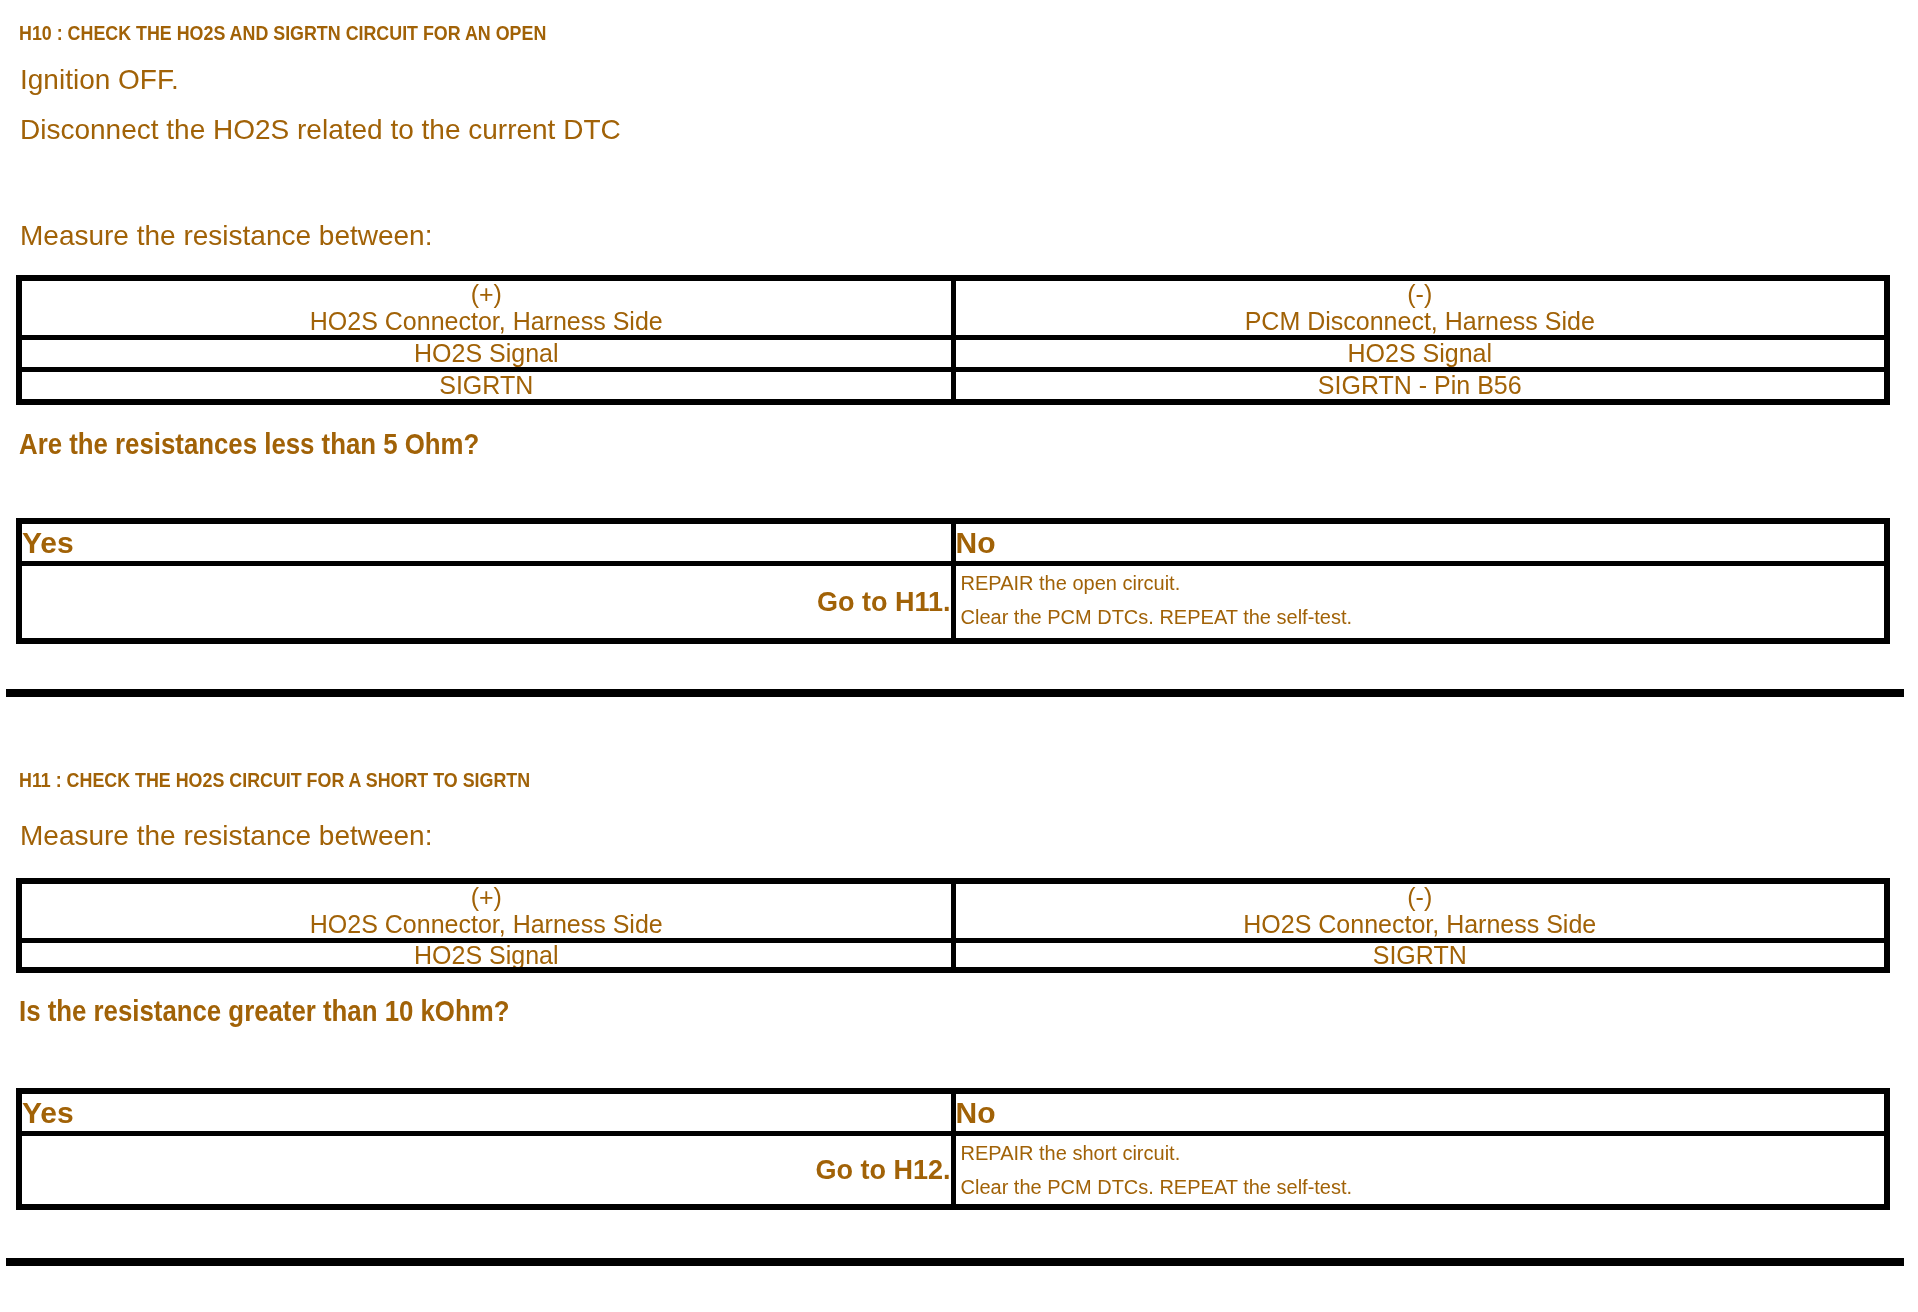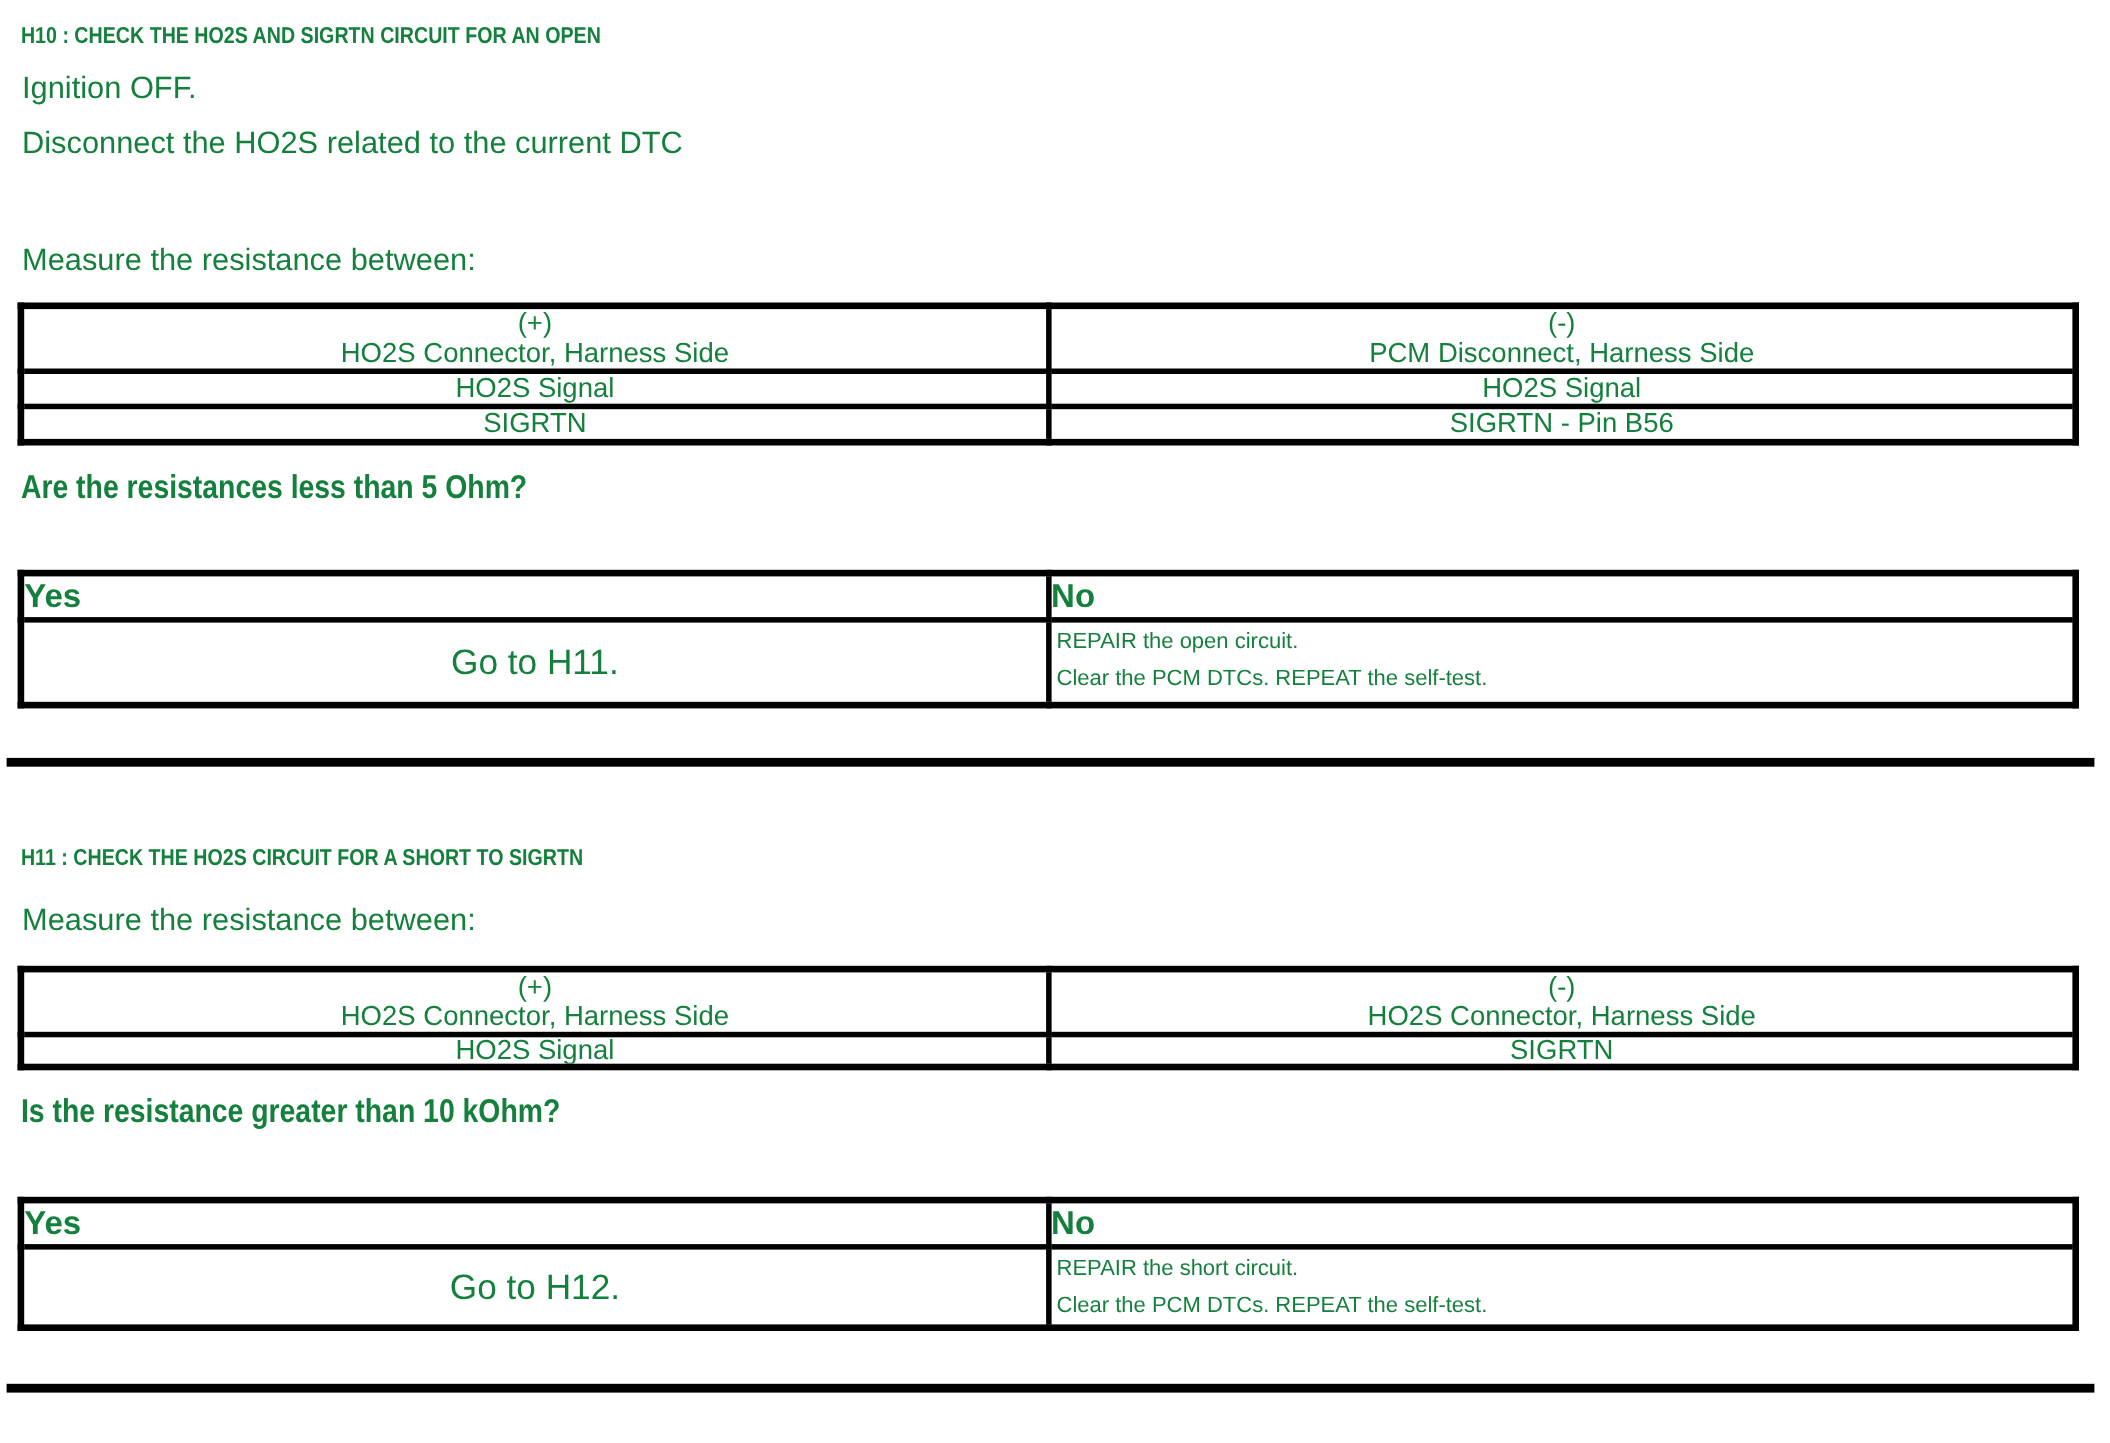--- a/index.html
+++ b/index.html
@@ -5,21 +5,21 @@
   html, body {
     margin: 0;
     padding: 0;
     background: #ffffff;
   }
   .page {
     position: relative;
     width: 1918px;
     height: 1312px;
     background: #ffffff;
-    color: #15803d;
+    color: #a16207;
     font-family: "Liberation Sans", "DejaVu Sans", sans-serif;
     overflow: hidden;
   }
   .abs { position: absolute; margin: 0; }
 
   
   .sec-title {
     font-size: 21px;
     font-weight: bold;
     line-height: 1;
@@ -75,23 +75,24 @@
   .decision td { padding: 0; }
   .decision .hdr-cell {
     height: 37px;
     font-size: 30px;
     font-weight: bold;
     text-align: left;
     vertical-align: middle;
     line-height: 37px;
   }
   .decision .yes-cell {
-    font-size: 32px;
-    text-align: center;
+    font-size: 27px;
+    text-align: right;
     vertical-align: middle;
+    font-weight: bold;
   }
   .decision .no-cell {
     font-size: 20px;
     text-align: left;
     vertical-align: top;
     padding-left: 5px;
     line-height: 34px;
   }
   .decision .body-tall { height: 72px; }
   .decision .body-short { height: 68px; }

